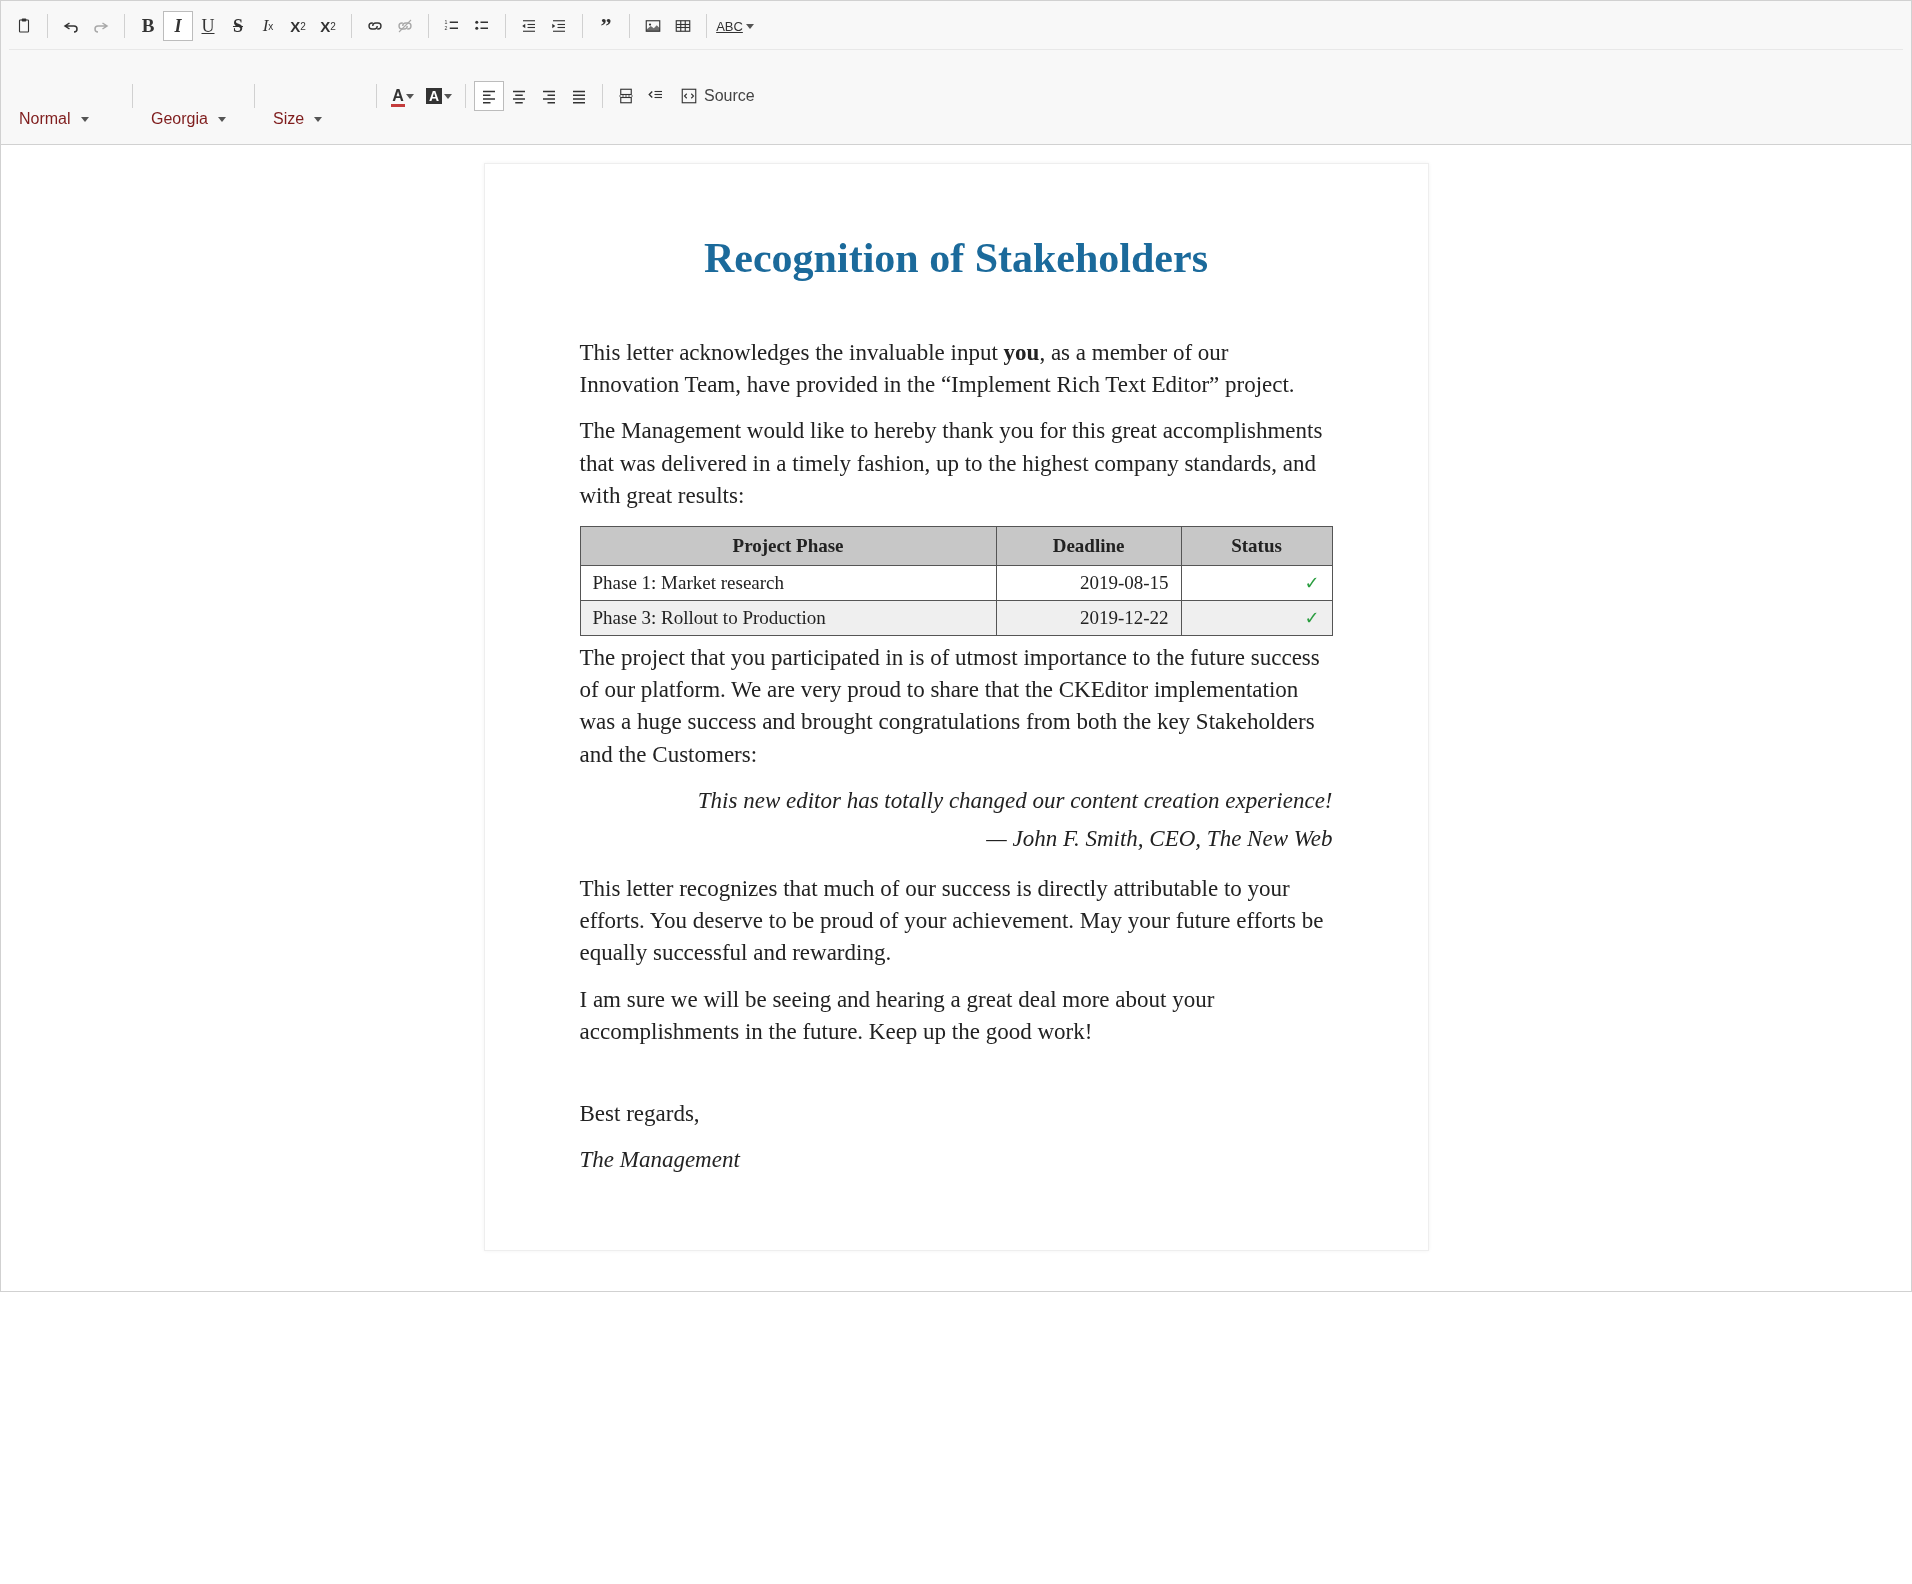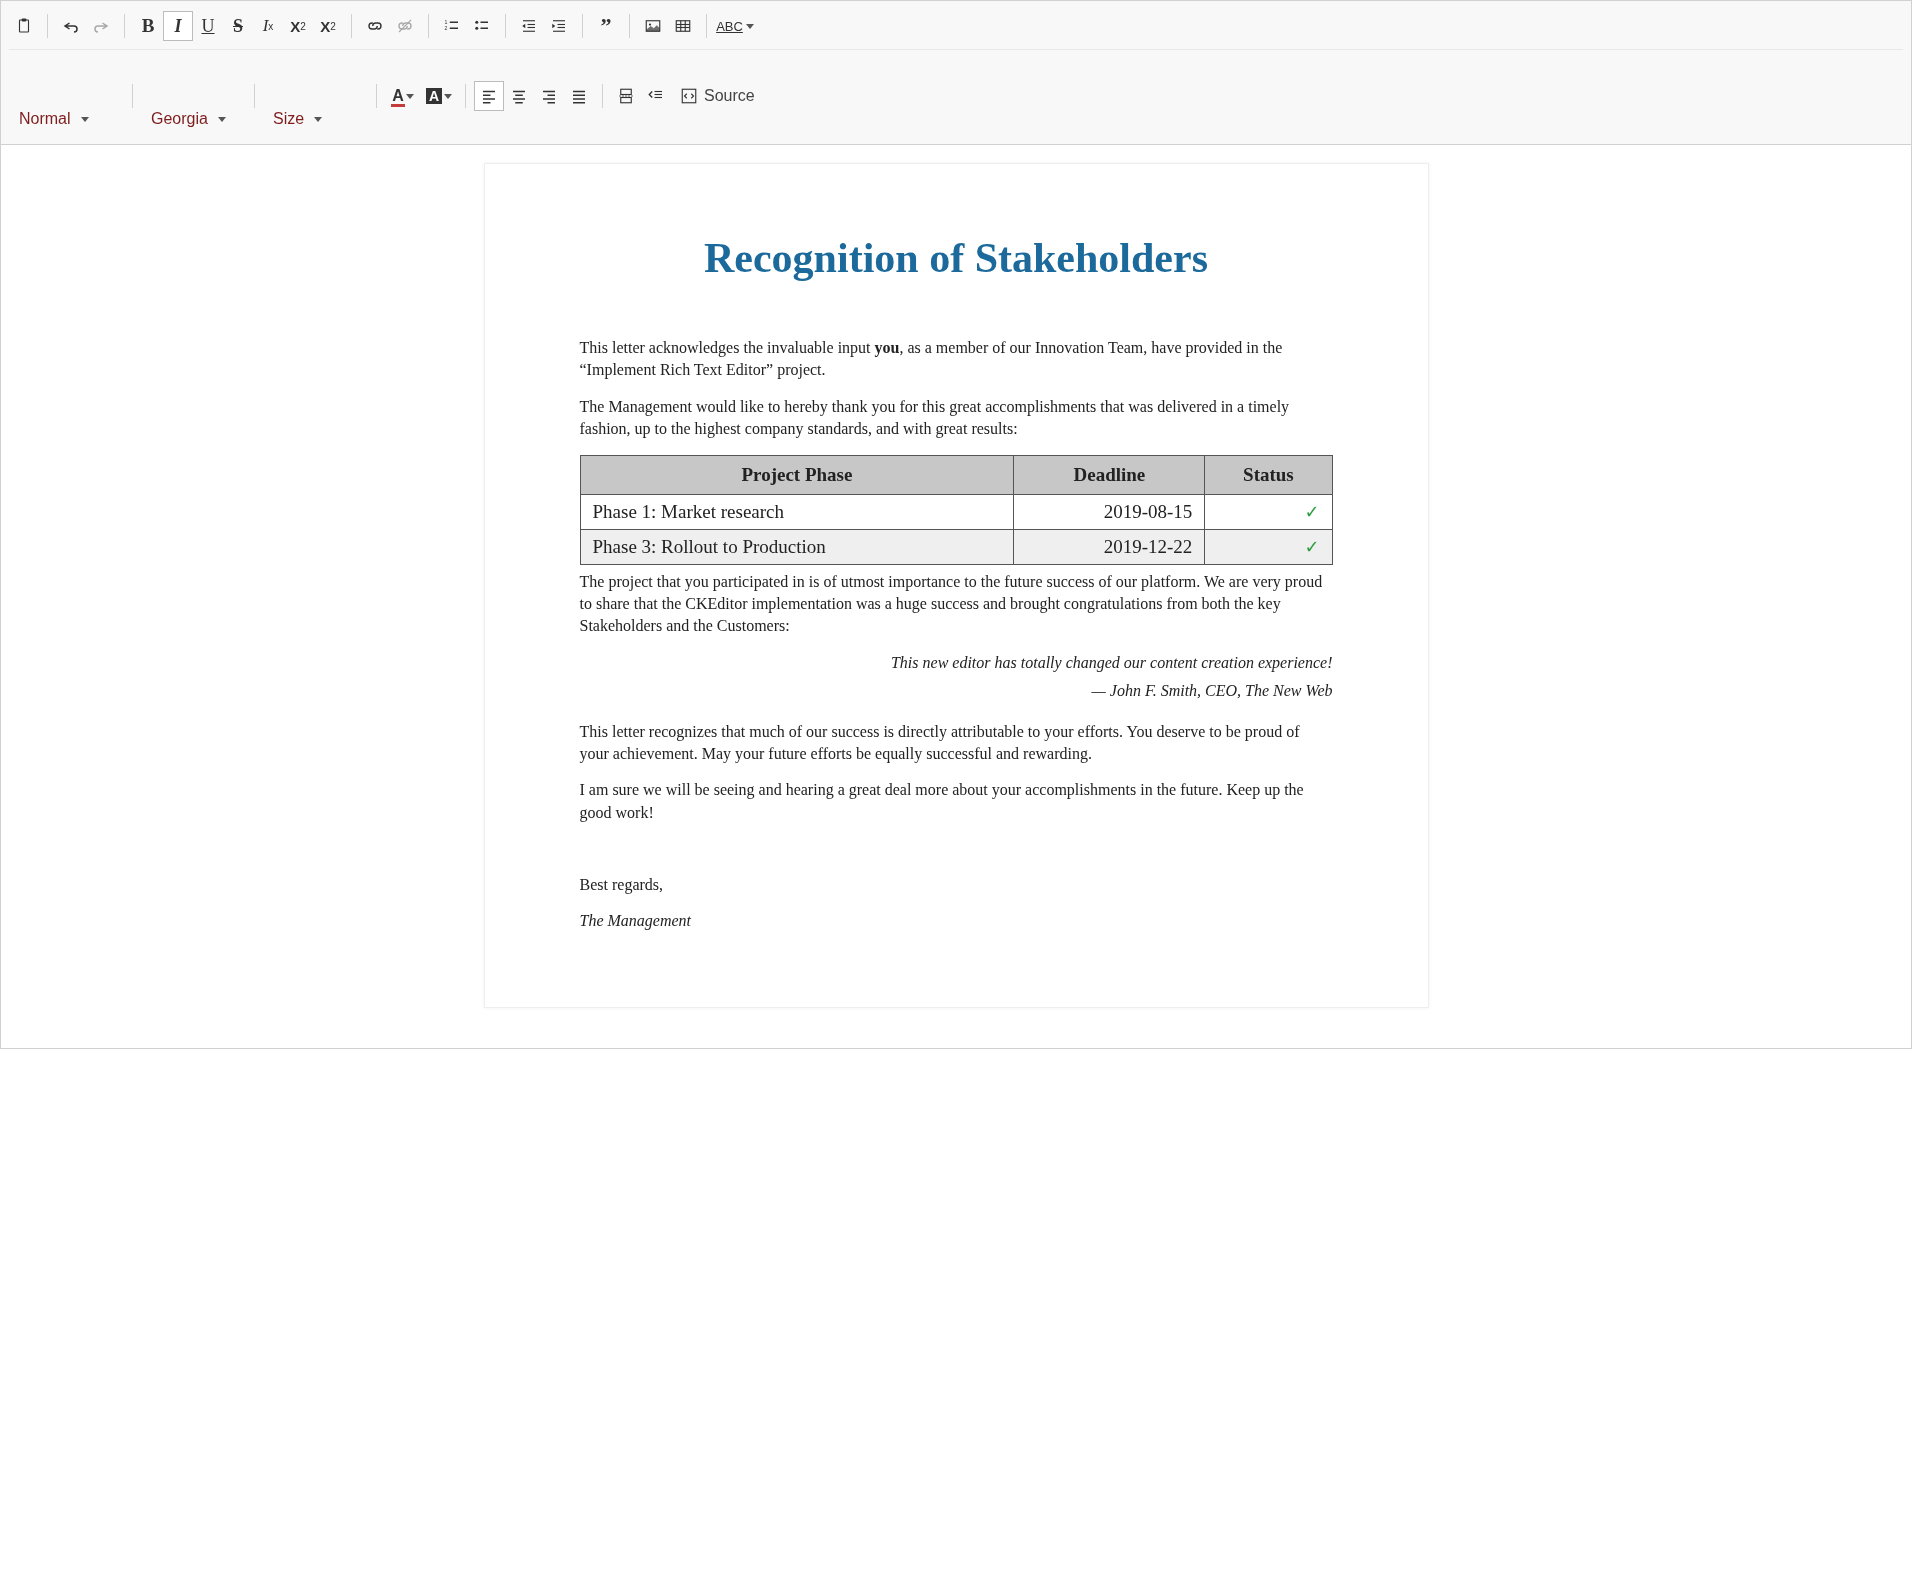--- a/index.html
+++ b/index.html
@@ -16,24 +16,24 @@
 .tb-btn svg { width: 18px; height: 18px; }
 .tb-combo { display: inline-flex; align-items: center; height: 30px; padding: 0 10px; cursor: pointer; min-width: 115px; justify-content: flex-start; font-size: 16px; color: #7f1d1d; margin-top: 46px; }
 .tb-combo .caret { margin-left: 10px; }
 .caret { width: 0; height: 0; border-left: 4px solid transparent; border-right: 4px solid transparent; border-top: 5px solid #555; display: inline-block; }
 .color-btn { position: relative; width: 36px; }
 .color-swatch-under { position: absolute; bottom: 3px; left: 5px; width: 14px; height: 3px; }
 .source-btn { width: auto; padding: 0 8px; gap: 6px; font-size: 16px; color: #444; }
 .content-area { background: #fff; padding: 18px 0 40px; }
 .page { width: 945px; margin: 0 auto; background: #fff; border: 1px solid #eee; box-shadow: 0 0 4px rgba(0,0,0,0.05); padding: 70px 95px 60px; font-family: Georgia, 'Times New Roman', serif; color: #222; }
 .page h1 { text-align: center; color: #1b6a9b; font-weight: 600; font-size: 42px; margin-bottom: 55px; font-family: Georgia, serif; }
-.page p { font-size: 16px; line-height: 1.4; margin-bottom: 14px; }
+.page p { font-size: 23px; line-height: 1.4; margin-bottom: 14px; }
 .page strong { font-weight: bold; }
 .page table { width: 100%; border-collapse: collapse; margin: 12px 0 6px; font-size: 19px; }
-.page th { background: #c7c7c7; border: 1px solid #555; padding: 8px 12px; font-weight: bold; text-align: center; }
+.page th { background: #c7c7c7; border: 1px solid #555; padding: 8px 21px; font-weight: bold; text-align: center; }
 .page td { border: 1px solid #555; padding: 6px 12px; }
 .page tbody tr:nth-child(even) td { background: #efefef; }
 .page td.center { text-align: right; }
 .check { color: #2a9d3f; font-size: 18px; }
 .quote-block { text-align: right; font-style: italic; margin: 12px 0 18px; }
 .quote-block p { margin-bottom: 6px; }
 .signoff { margin-top: 50px; }
 .sig-name { font-style: italic; }
 .bold { font-weight:bold; font-family: Georgia, serif; }
 .italic-letter { font-style: italic; font-family: Georgia, serif; font-size: 18px; font-weight: bold;}

